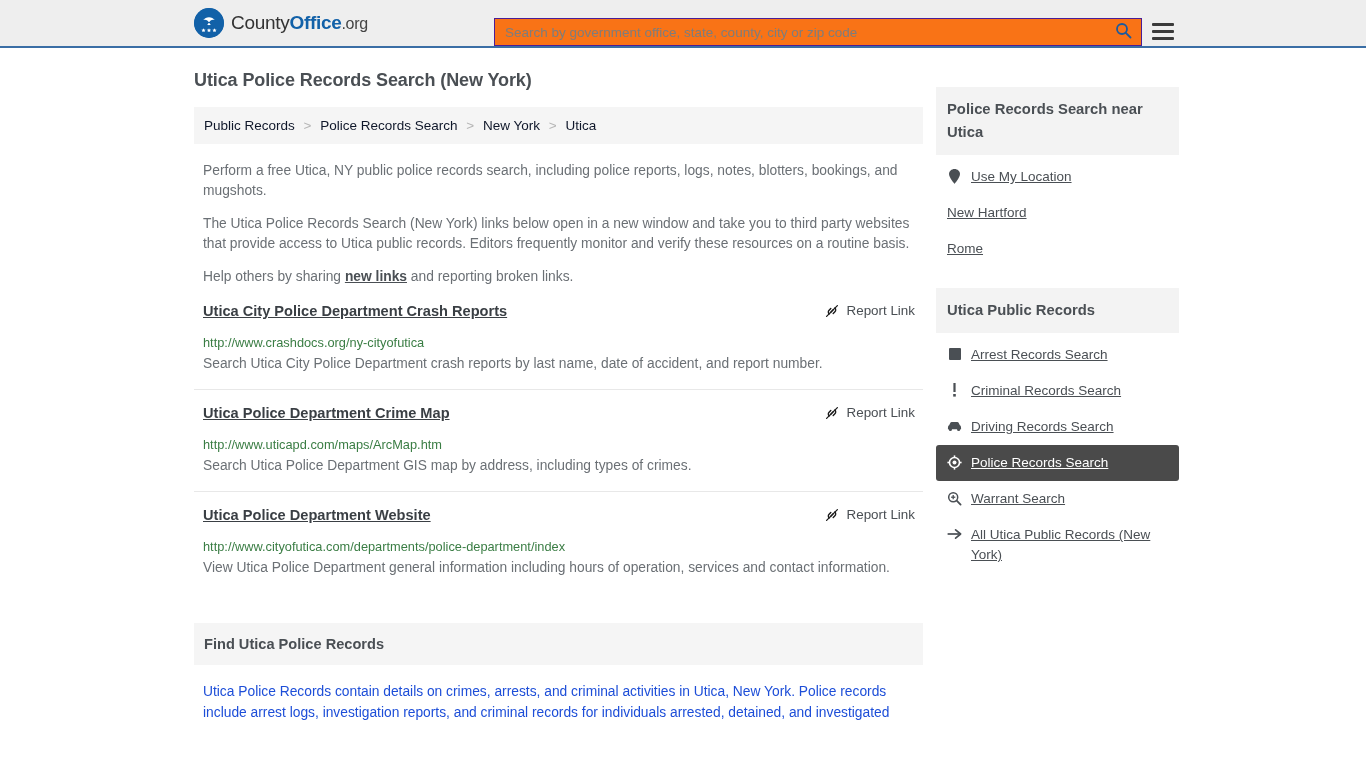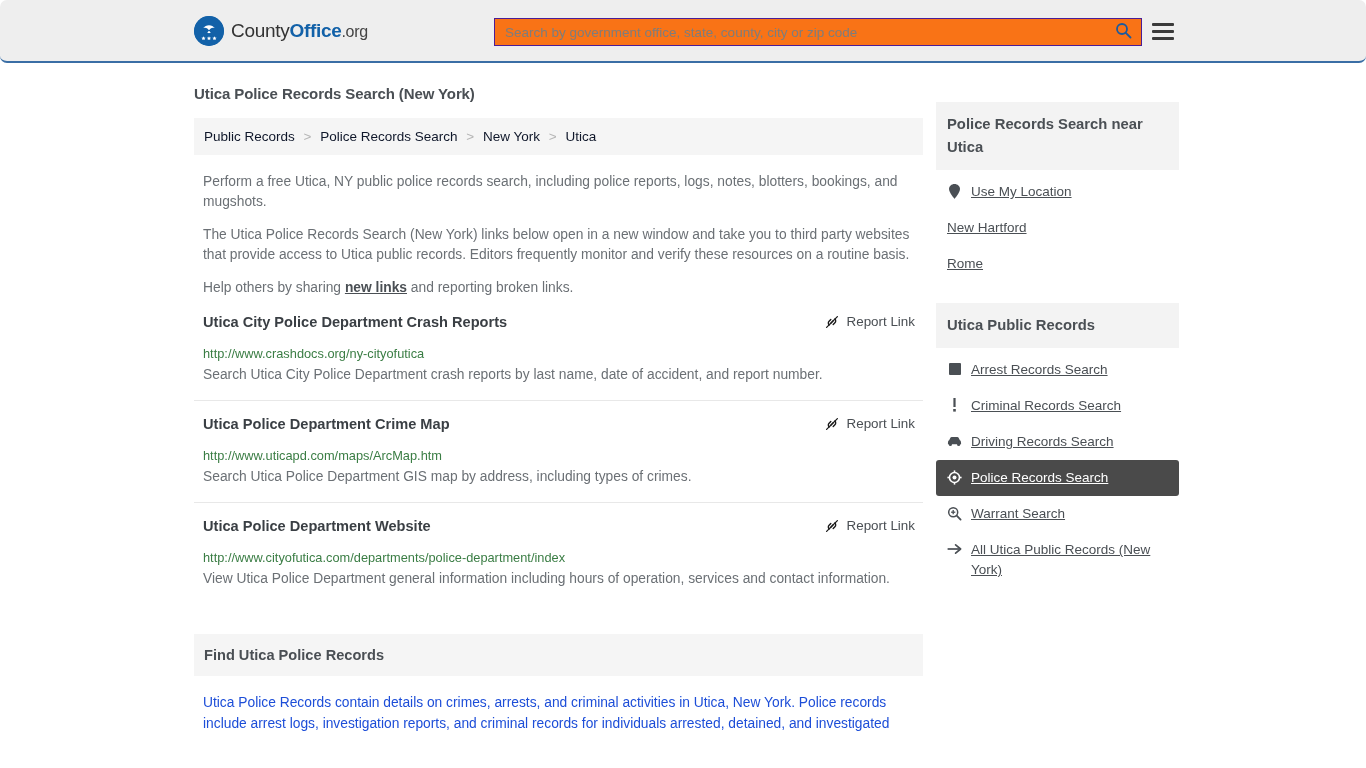--- a/index.html
+++ b/index.html
@@ -7,26 +7,25 @@
     margin: 0; padding: 0;
     width: 1366px; height: 768px;
     overflow: hidden;
     background: #ffffff;
     font-family: "Liberation Sans", sans-serif;
     color: #555a5e;
   }
 
   
   .site-header {
-    height: 63px;
+    height: 48px;
     background: #eeeeee;
     border-bottom: 2px solid #3a6ea5;
     display: flex;
     position: relative;
-    border-radius: 7px;
   }
   .brand {
     display: flex;
     align-items: center;
     margin-left: 194px;
     gap: 7px;
   }
   .brand-mark {
     width: 30px; height: 30px;
     border-radius: 50%;
@@ -101,21 +100,21 @@
     width: 1366px;
     padding-left: 194px;
     padding-right: 186px;
     padding-top: 22px;
   }
   .page-inner { display: flex; gap: 13px; }
   .col-main { width: 729px; flex: 0 0 729px; }
   .col-side { width: 243px; flex: 0 0 243px; padding-top: 17px; }
 
   h1.page-title {
-    font-size: 15px;
+    font-size: 18px;
     font-weight: 700;
     color: #4a4f54;
     margin: 0 0 16px 0;
     letter-spacing: -0.1px;
   }
 
   .breadcrumb {
     background: #f5f5f5;
     padding: 11px 10px;
     font-size: 13.5px;
@@ -149,20 +148,21 @@
   .result:last-child { border-bottom: none; }
   .result-head {
     display: flex;
     align-items: flex-start;
     justify-content: space-between;
   }
   .result-title {
     font-size: 14.6px;
     font-weight: 700;
     color: #3a3f44;
+    text-decoration: underline;
     cursor: pointer;
     line-height: 19px;
   }
   .report-link {
     display: flex;
     align-items: flex-start;
     gap: 7px;
     font-size: 13.4px;
     color: #4a4f54;
     cursor: pointer;

